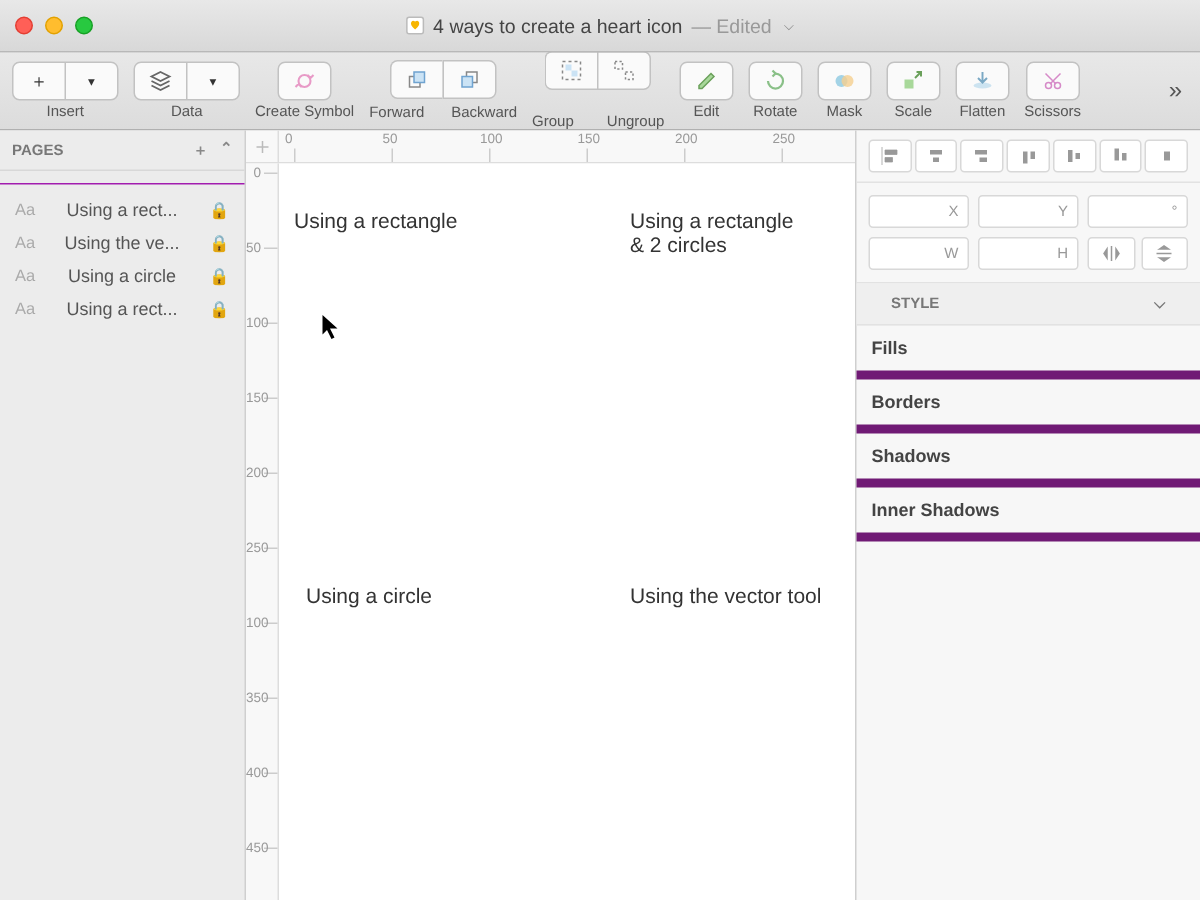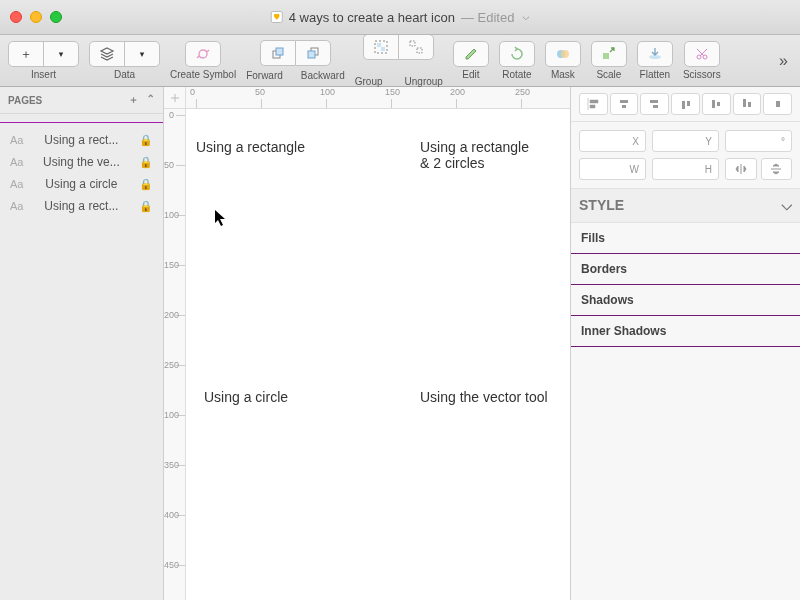--- a/index.html
+++ b/index.html
@@ -60,22 +60,22 @@
 .cursor { position: absolute; }
 
 
 .inspector { width: 230px; background: #f7f7f7; border-left: 1px solid #cfcfcf; display: flex; flex-direction: column; }
 .align-row { display: flex; padding: 6px 8px; gap: 2px; border-bottom: 1px solid #e2e2e2; }
 .align-btn { flex: 1; height: 22px; background: #fff; border: 1px solid #d8d8d8; border-radius: 3px; display: flex; align-items: center; justify-content: center; cursor: default; }
 .pos-grid { display: grid; grid-template-columns: 1fr 1fr 1fr; gap: 6px; padding: 8px; border-bottom: 1px solid #e2e2e2; }
 .pos-input { height: 22px; background: #fff; border: 1px solid #d8d8d8; border-radius: 3px; display: flex; align-items: center; justify-content: flex-end; padding: 0 6px; font-size: 10px; color: #999; }
 .flip-pair { display: flex; gap: 4px; }
 .flip-pair .pos-input { flex: 1; justify-content: center; }
-.style-hdr { padding: 8px 8px; font-size: 14px; font-weight: 600; color: #777; display: flex; justify-content: space-between; border-bottom: 1px solid #e2e2e2; background: #efefef; }
-.style-sec { padding: 8px 10px; font-size: 12px; font-weight: 600; color: #444; border-bottom: 1px solid #701a75; display: flex; justify-content: space-between; align-items: center; }
+.style-hdr { padding: 8px 23px; font-size: 10px; font-weight: 600; color: #777; display: flex; justify-content: space-between; border-bottom: 1px solid #e2e2e2; background: #efefef; }
+.style-sec { padding: 8px 10px; font-size: 12px; font-weight: 600; color: #444; border-bottom: 6px solid #701a75; display: flex; justify-content: space-between; align-items: center; }
 .style-sec .cb { width: 13px; height: 13px; border: 1px solid #ccc; border-radius: 3px; background: #fff; }
 </style>
 </head>
 <body>
 
 <div class="titlebar">
   <div class="traffic">
     <span class="tl-red"></span>
     <span class="tl-yellow"></span>
     <span class="tl-green"></span>

